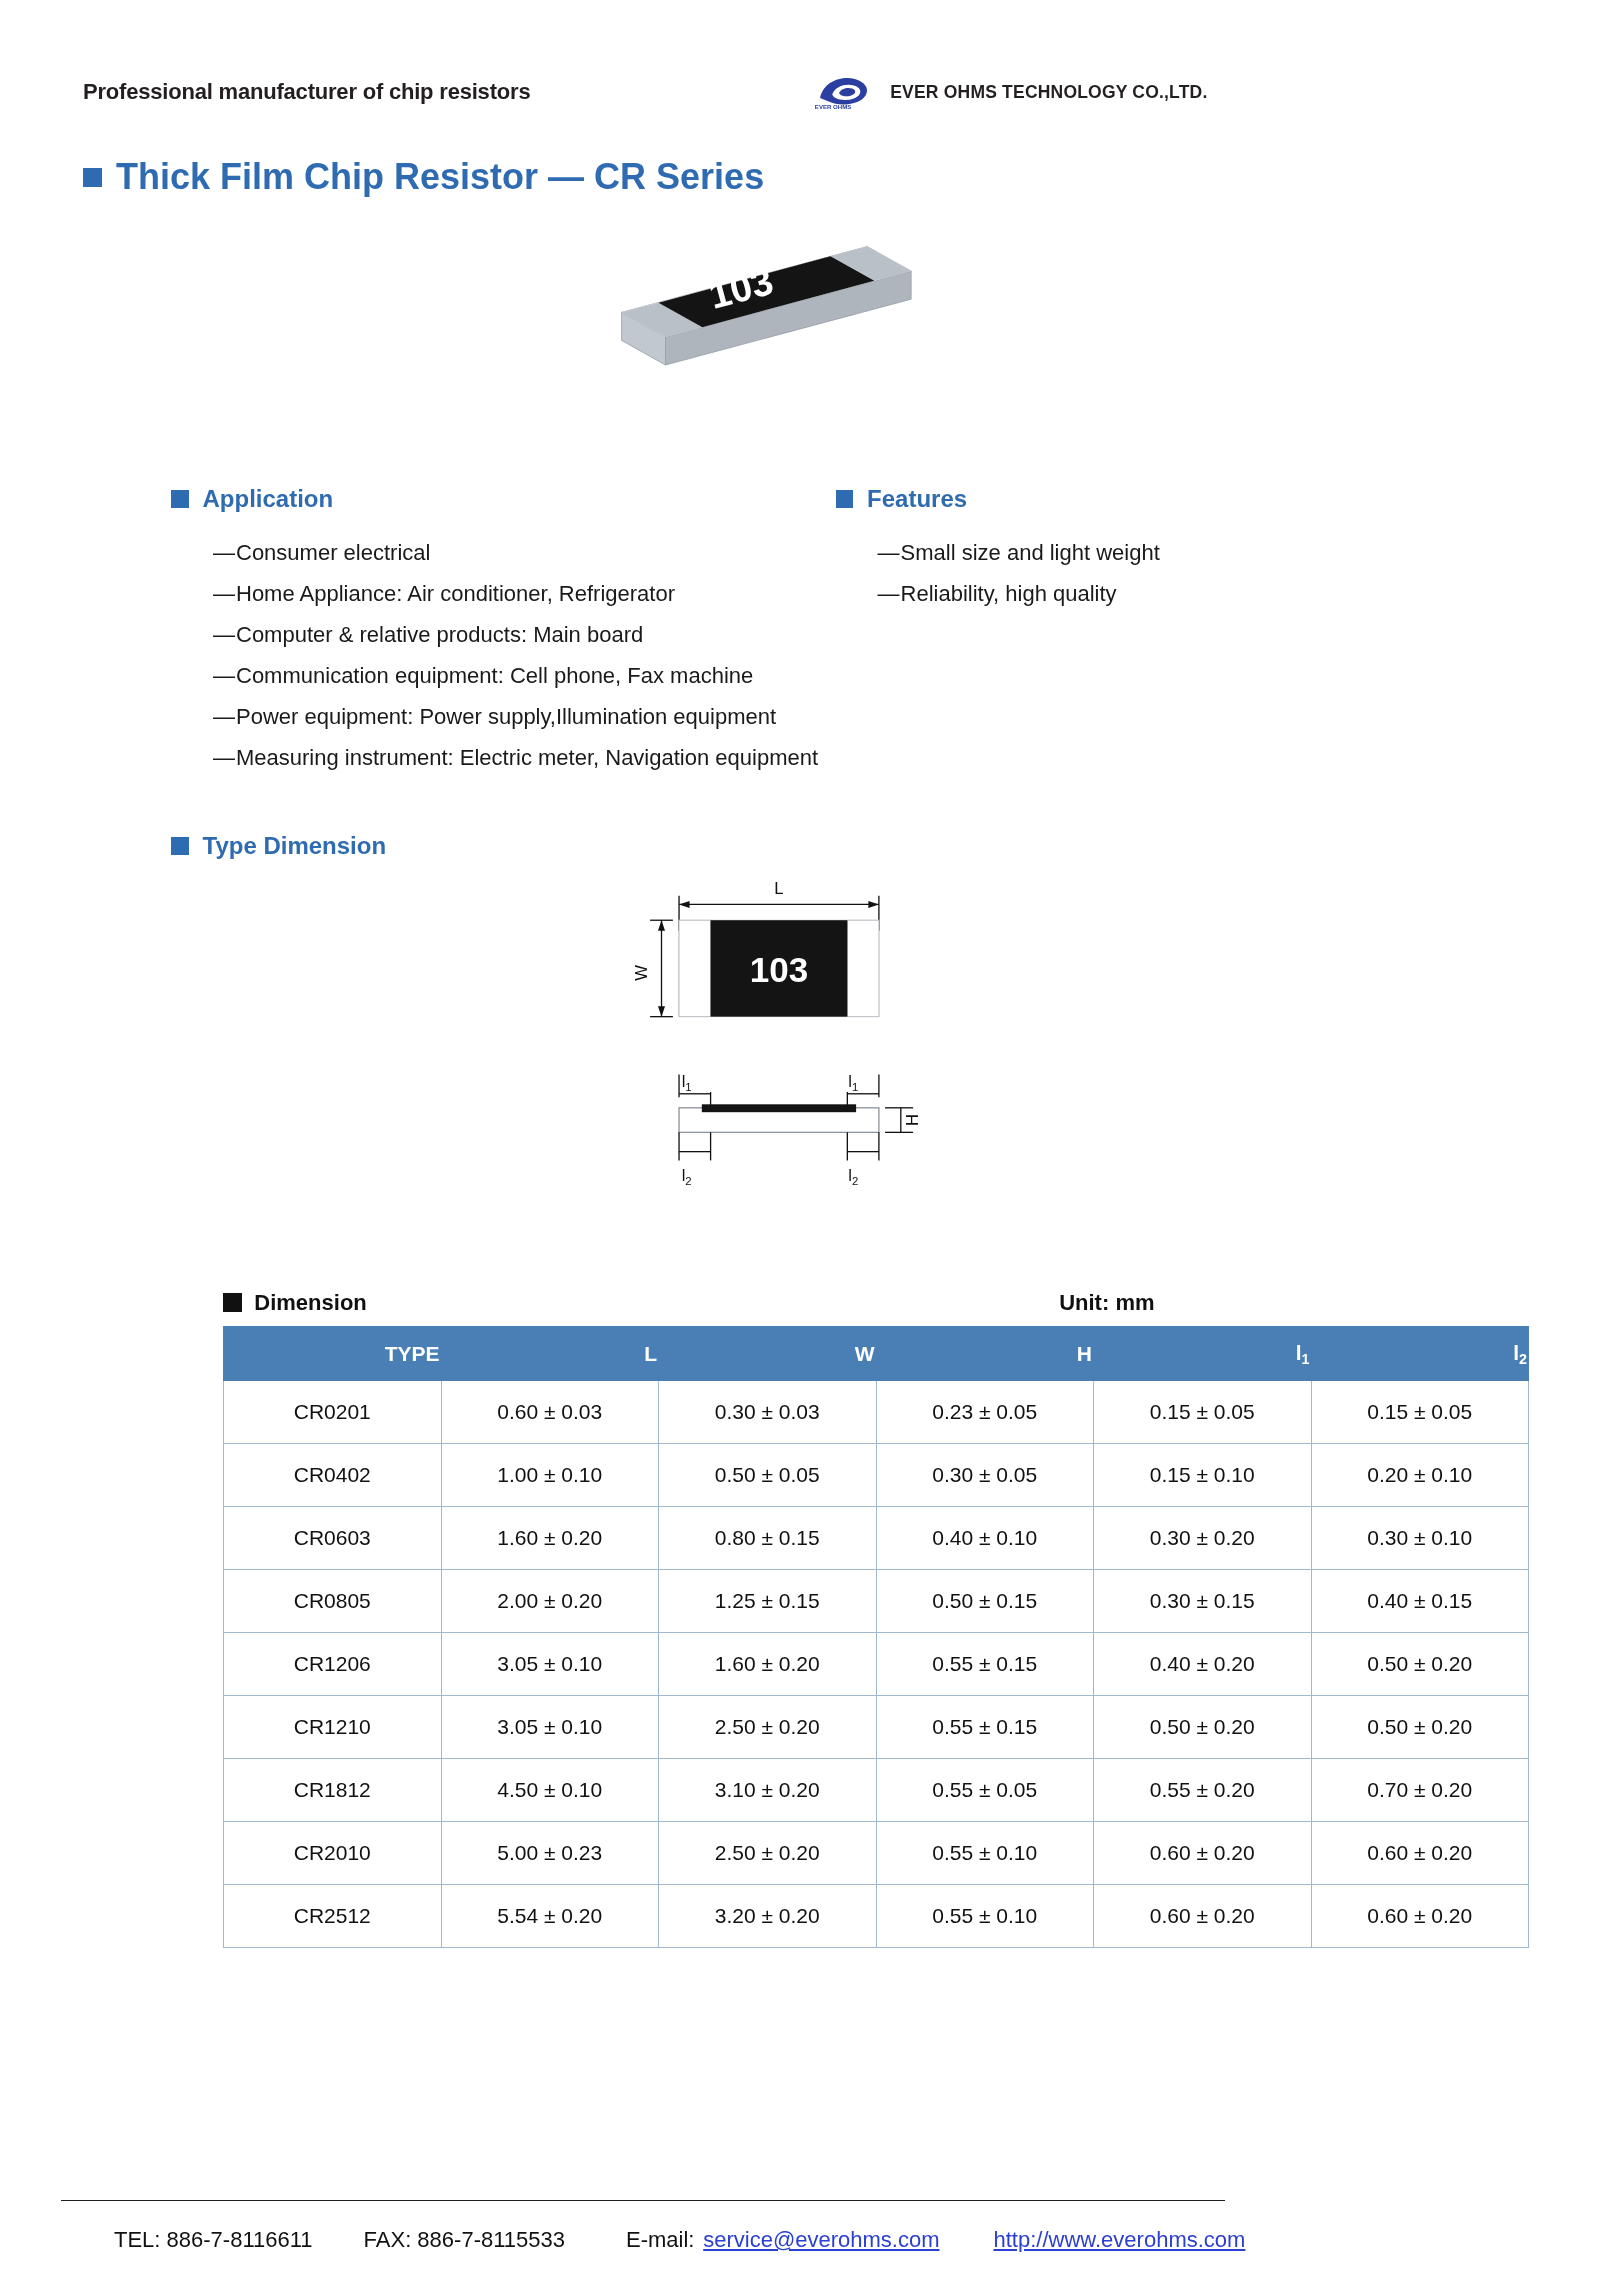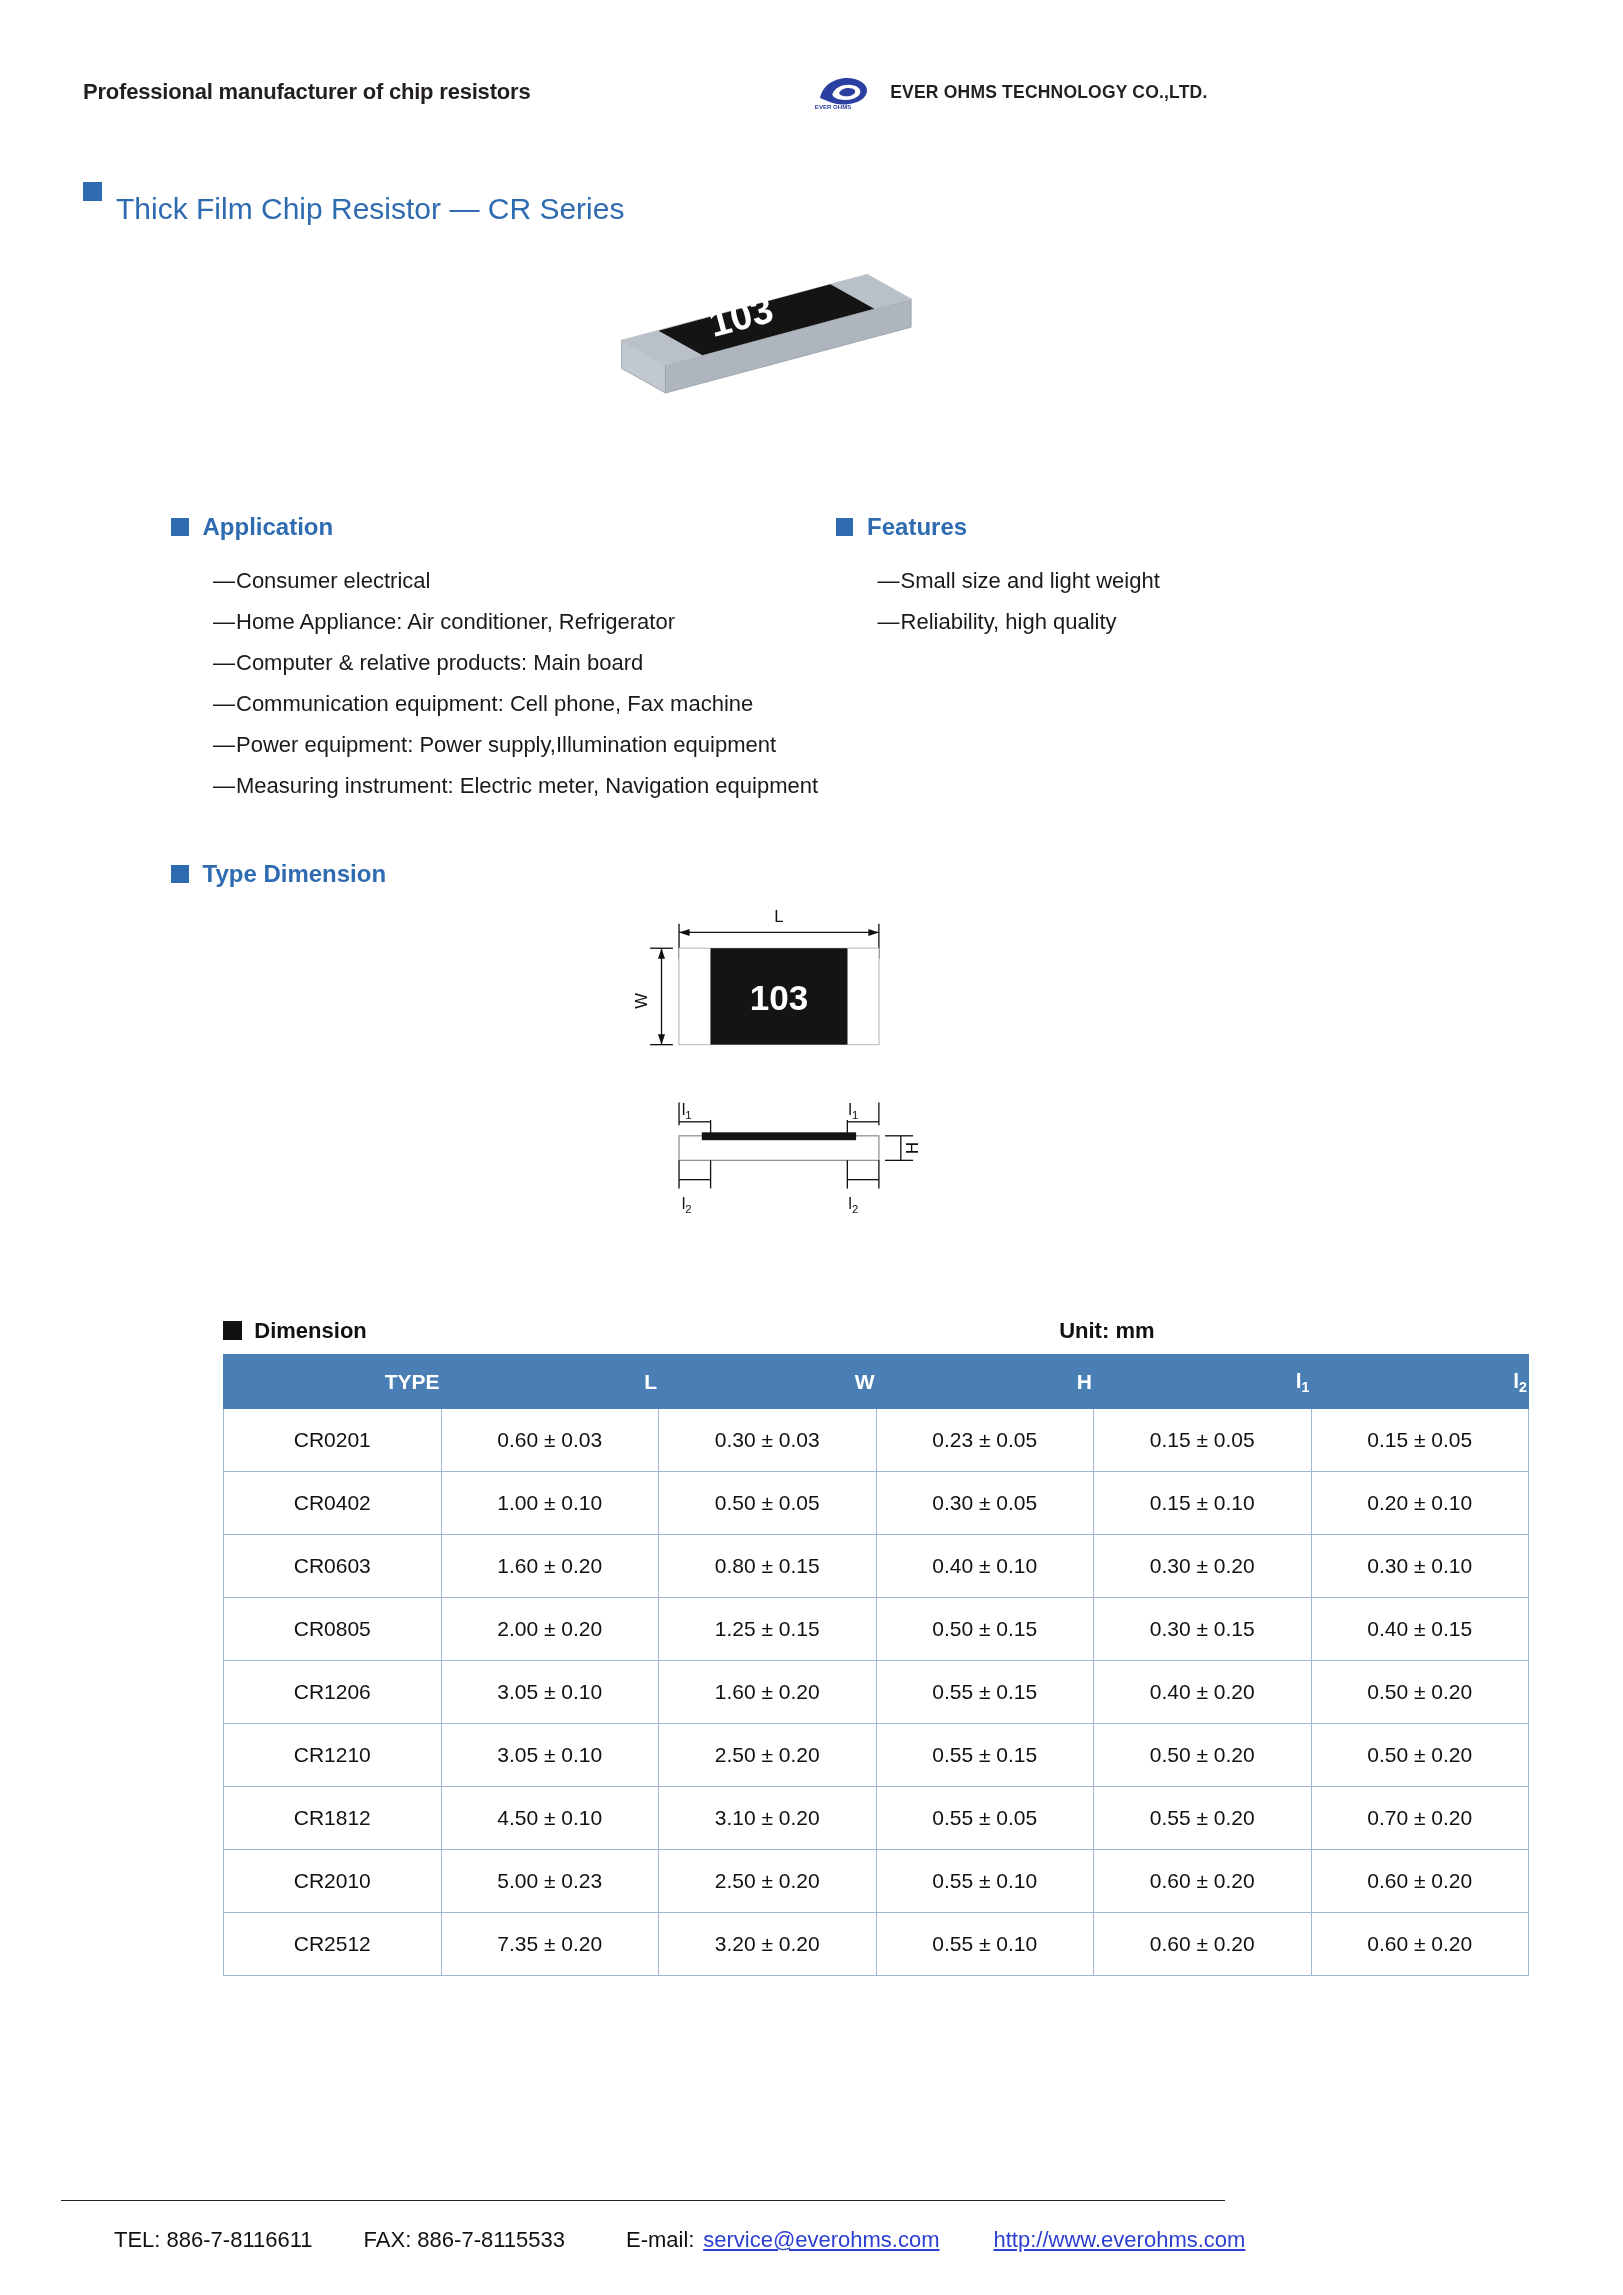--- a/index.html
+++ b/index.html
@@ -68,25 +68,24 @@
   }
   .sq {
     width: 19px;
     height: 19px;
     background: #2f6bb0;
     display: inline-block;
     flex: 0 0 auto;
   }
   .sq.small { width: 17.5px; height: 17.5px; }
   .title-main {
-    font-size: 30px;
-    font-weight: normal;
+    font-size: 36px;
+    font-weight: bold;
     color: #2f6bb0;
     letter-spacing: 0px;
-    margin-top: 36px;
   }
   .title-sub {
     font-size: 24px;
     font-weight: bold;
     color: #2f6bb0;
   }
 
   .doc-title {
     margin-top: 16px;
     margin-left: 22px;
@@ -425,21 +424,21 @@
       <tr>
         <td>CR2010</td>
         <td>5.00 ± 0.23</td>
         <td>2.50 ± 0.20</td>
         <td>0.55 ± 0.10</td>
         <td>0.60 ± 0.20</td>
         <td>0.60 ± 0.20</td>
       </tr>
       <tr>
         <td>CR2512</td>
-        <td>7.35 ± 0.20</td>
+        <td>5.54 ± 0.20</td>
         <td>3.20 ± 0.20</td>
         <td>0.55 ± 0.10</td>
         <td>0.60 ± 0.20</td>
         <td>0.60 ± 0.20</td>
       </tr>
     </tbody>
   </table>
 
   <div class="footer">
     <div class="footer-line"></div>

